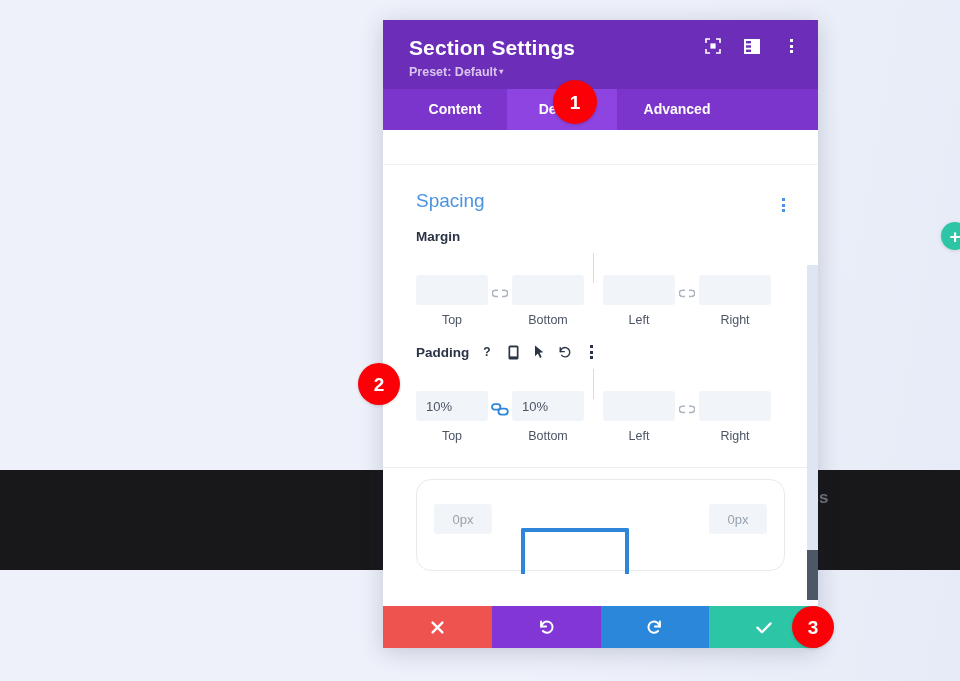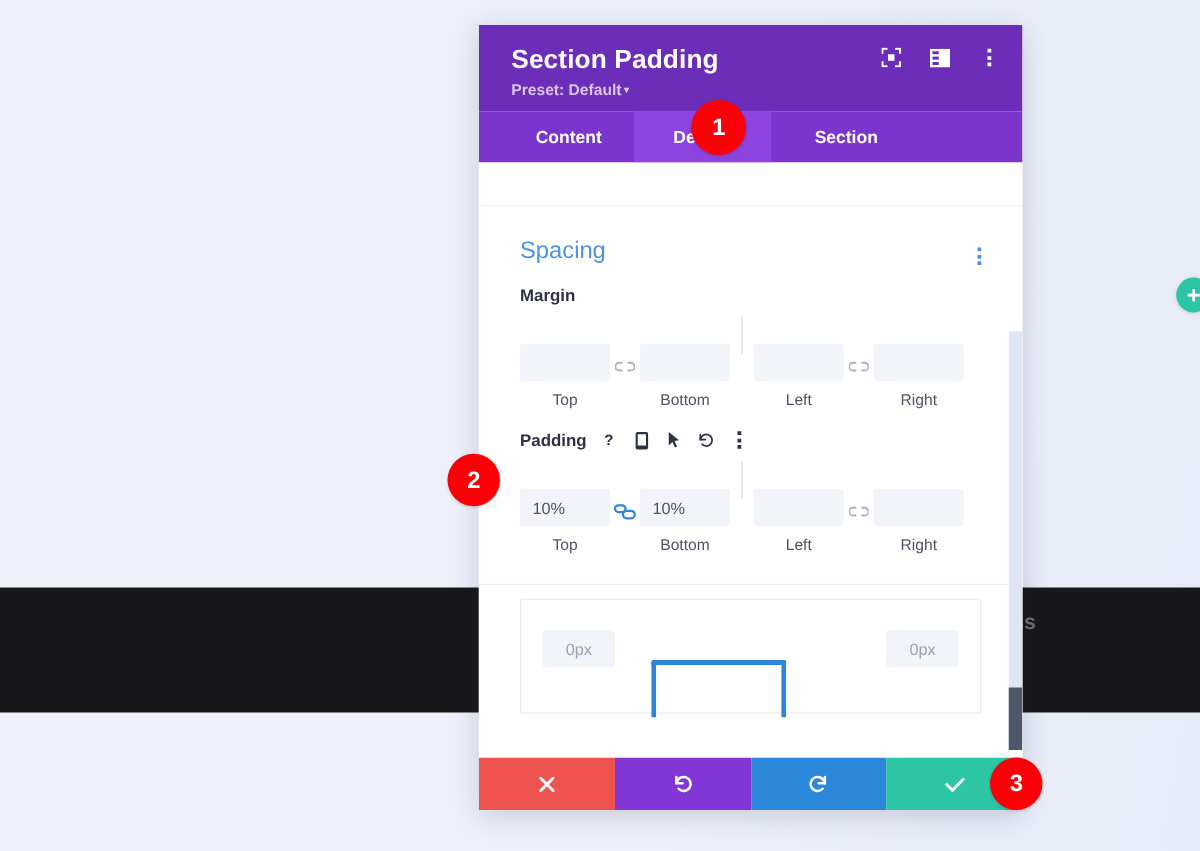--- a/index.html
+++ b/index.html
@@ -124,21 +124,21 @@
     width: 72px; height: 30px; background: #f1f4f8; border: none;
     border-radius: 3px; font-family: "Liberation Sans", sans-serif;
     font-size: 13px; color: #4a5565; padding: 0 10px;
   }
   .cell-label { color: #4c5564; font-size: 12.5px; margin-top: 8px; }
   .link-icon { width: 24px; display: flex; justify-content: center; align-items: center; margin-top: 7px; cursor: pointer; }
 
   .section-sep { height: 1px; background: #eceef1; margin: 24px 0 0 0; }
 
   .rc-box {
-    margin-top: 11px; border: 1px solid #e7eaee; border-radius: 2px;
+    margin-top: 11px; border: 1px solid #e7eaee; border-radius: 15px;
     height: 92px; position: relative;
   }
   .rc-inp {
     position: absolute; width: 58px; height: 30px; background: #f1f4f8;
     border: none; border-radius: 3px; text-align: center;
     font-family: "Liberation Sans", sans-serif; font-size: 13px; color: #98a2b0;
   }
   .rc-tl { left: 17px; top: 24px; }
   .rc-tr { right: 17px; top: 24px; }
   .rc-preview {
@@ -195,21 +195,21 @@
     <span></span>
     <span></span>
     <span></span>
   </div>
 
 <div class="add-fab">+</div>
 
 <div class="modal">
 
   <div class="modal-header">
-    <div class="modal-title">Section Padding</div>
+    <div class="modal-title">Section Settings</div>
     <div class="modal-preset">
       <span>Preset: Default</span><span class="caret">▾</span>
     </div>
     <div class="header-icons">
       <div class="hicon">
         <svg width="16" height="16" viewBox="0 0 16 16" fill="none" stroke="#fff" stroke-width="1.6">
           <path d="M1 5V1h4M15 5V1h-4M1 11v4h4M15 11v4h-4"></path>
           <rect x="5.4" y="5.4" width="5.2" height="5.2" fill="#fff" stroke="none"></rect>
         </svg>
       </div>
@@ -227,21 +227,21 @@
             <i></i>
             <i></i>
           </span>
       </div>
     </div>
   </div>
 
   <div class="tabs">
     <div class="tab tab-content">Content</div>
     <div class="tab tab-design">Design</div>
-    <div class="tab tab-advanced">Section</div>
+    <div class="tab tab-advanced">Advanced</div>
   </div>
 
   <div class="modal-body">
     <div class="top-strip"></div>
 
     <div class="group">
       <div class="group-head">
         <div class="group-title">Spacing</div>
         <div class="group-dots">
           <span class="vdots">

